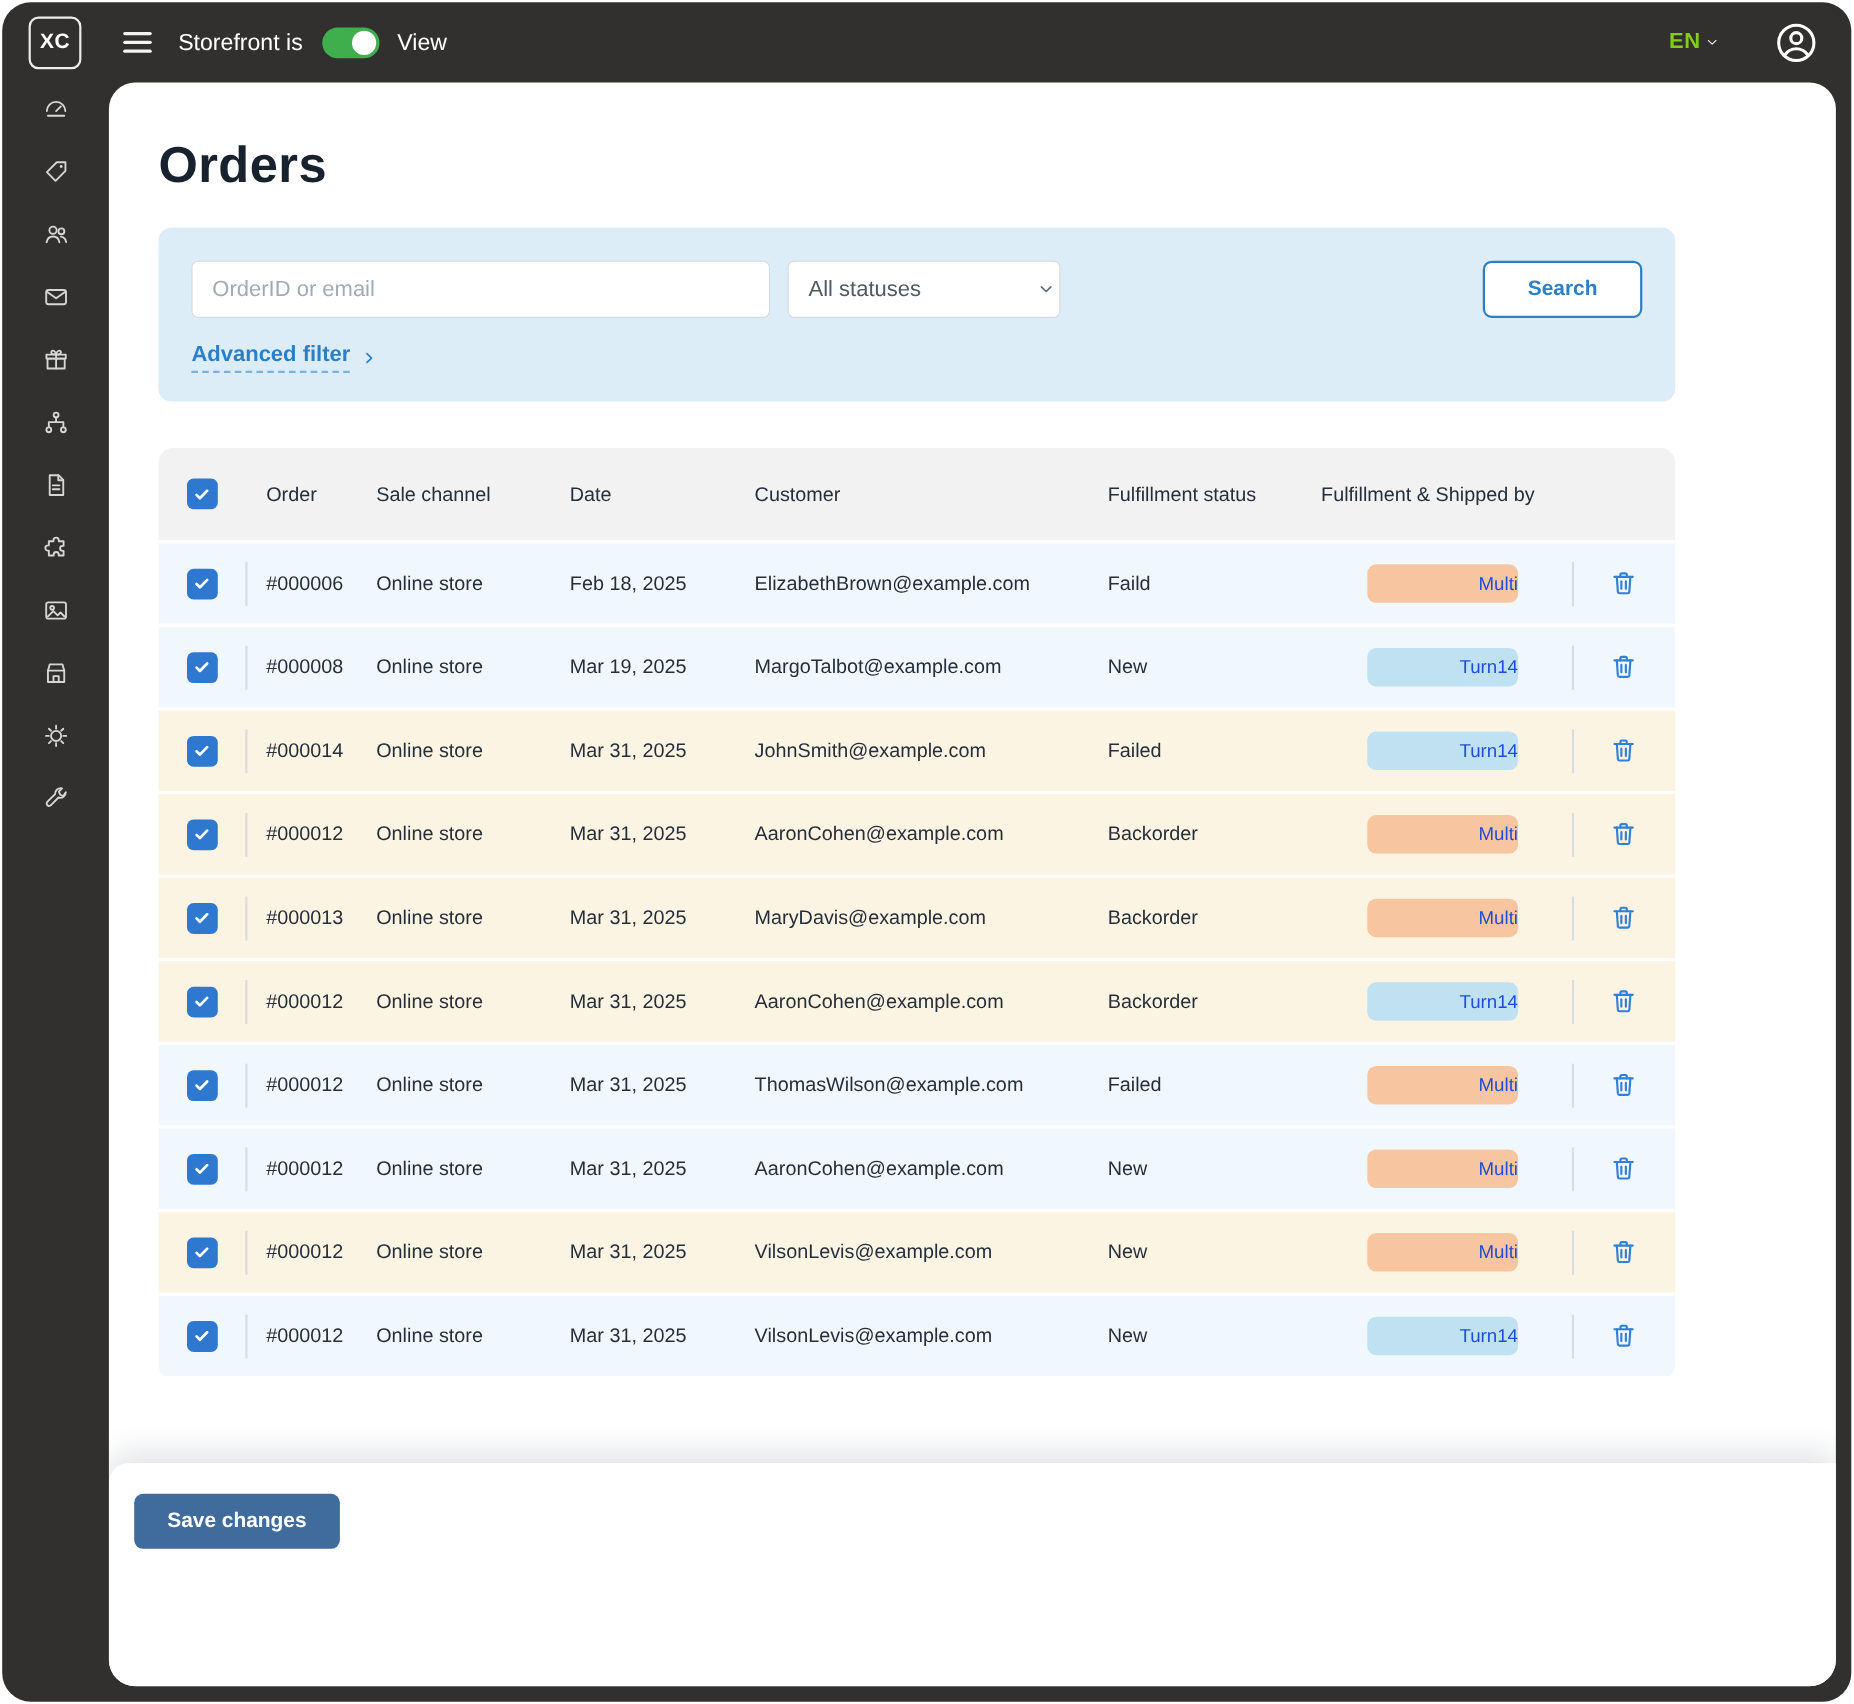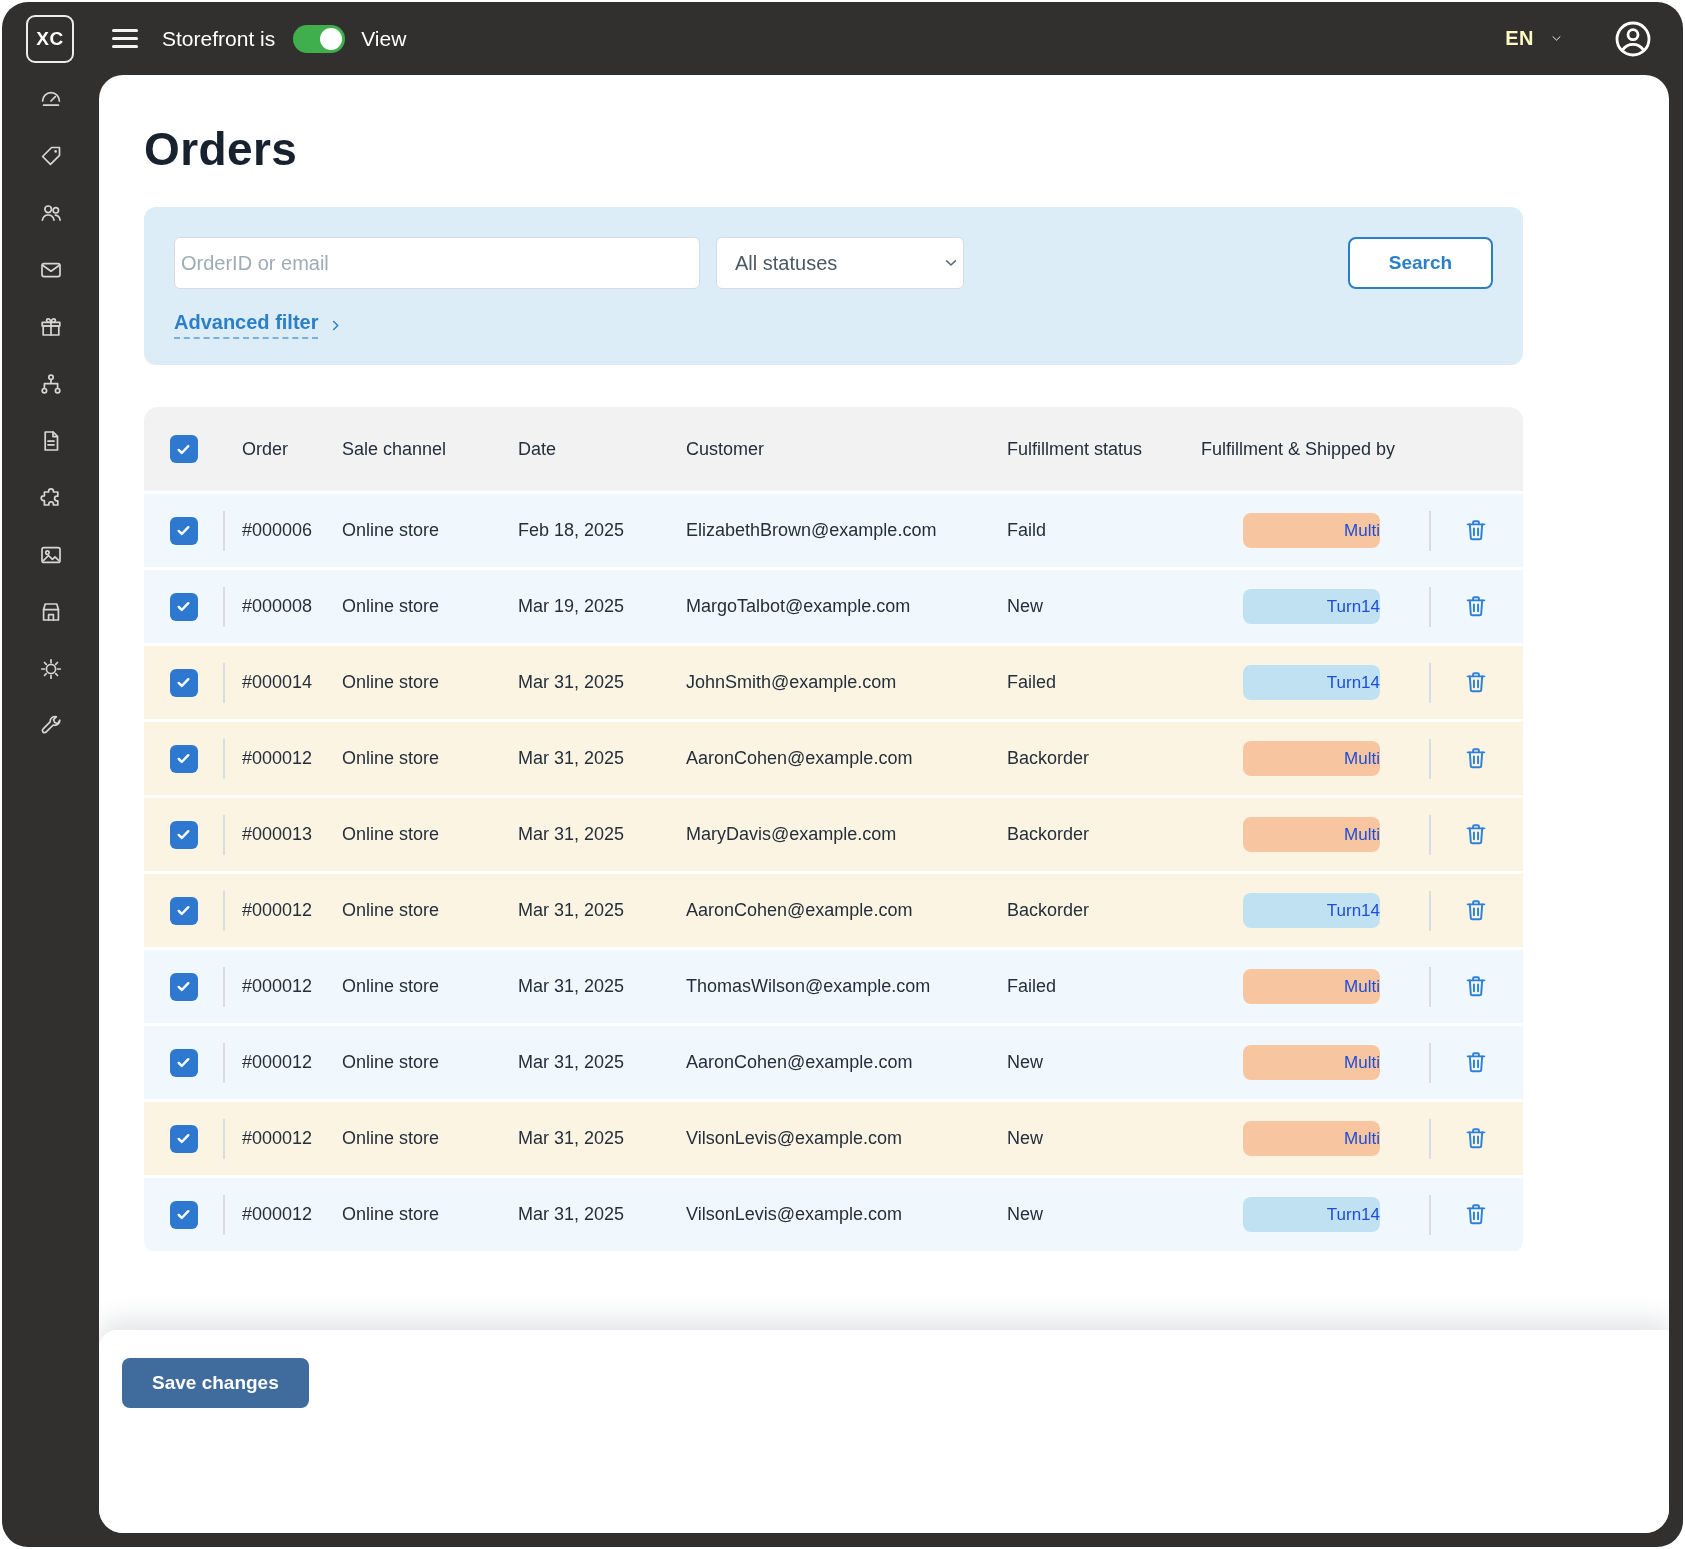--- a/index.html
+++ b/index.html
@@ -27,22 +27,22 @@
   }
   .hamburger { margin-left:38px; display:flex; flex-direction:column; gap:5px; cursor:pointer; background:none; border:none; padding:0; }
   .hamburger span { display:block; width:26px; height:3px; background:#f4f4f4; border-radius:2px; }
   .storefront-label { margin-left:24px; color:#fff; font-size:21px; }
   .toggle {
     margin-left:18px; width:52px; height:28px; border-radius:14px;
     background:var(--toggle-green,#3fae4c); position:relative; cursor:pointer; border:none;
   }
   .toggle .knob { position:absolute; right:3px; top:3px; width:22px; height:22px; border-radius:50%; background:#fff; }
   .view-link { margin-left:16px; color:#fff; font-size:21px; cursor:pointer; text-decoration:none; }
-  .lang { margin-left:auto; margin-right:44px; display:flex; align-items:center; gap:16px;
-          color:#fef9c3; font-size:20px; font-weight:600; letter-spacing:.5px; cursor:pointer; background:none; border:none; }
+  .lang { margin-left:auto; margin-right:44px; display:flex; align-items:center; gap:4px;
+          color:#84cc16; font-size:20px; font-weight:600; letter-spacing:.5px; cursor:pointer; background:none; border:none; }
   .profile-btn { background:none; border:none; padding:0; cursor:pointer; width:40px; height:40px; }
 
   
   .sidebar {
     position:absolute; top:73px; left:0; bottom:0; width:97px;
     display:flex; flex-direction:column; align-items:center; padding-top:2px; gap:13px;
   }
   .side-item { width:44px; height:44px; display:flex; align-items:center; justify-content:center;
                background:none; border:none; cursor:pointer; }
   .side-item svg { width:24px; height:24px; }
@@ -68,21 +68,21 @@
   .tab { font-size:24px; font-weight:600; color:#1d2b39; padding-bottom:22px; position:relative; cursor:pointer;
          background:none; border:none; font-family:inherit; }
   .tab.active { font-weight:700; }
   .tab.active::after { content:""; position:absolute; left:0; right:0; bottom:0; height:4px; background:#22303e; border-radius:2px; }
 
   
   .filter-panel { margin-top:31px; background:var(--filter-bg,#dcedf8); border-radius:12px; padding:30px 30px 26px; }
   .filter-row { display:flex; gap:16px; align-items:center; }
   .text-input {
     width:526px; height:52px; box-sizing:border-box; border:1px solid #d5dbe1; border-radius:6px;
-    padding:0 6px; font-size:20px; font-family:inherit; color:#2c3844; background:#fff; outline:none;
+    padding:0 18px; font-size:20px; font-family:inherit; color:#2c3844; background:#fff; outline:none;
   }
   .text-input::placeholder { color:#9fabb6; }
   .select {
     height:52px; box-sizing:border-box; background:#fff; border:1px solid #d5dbe1; border-radius:6px;
     display:flex; align-items:center; justify-content:space-between; padding:0 4px 0 18px;
     font-size:20px; color:#4d5963; cursor:pointer; font-family:inherit;
   }
   .select svg { width:16px; height:16px; }
   .select.w-status { width:248px; }
   .select.w-fulfill { width:350px; }

